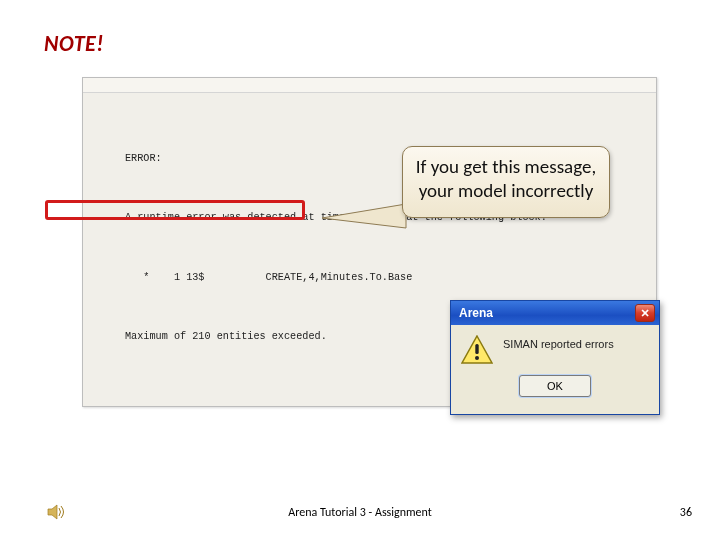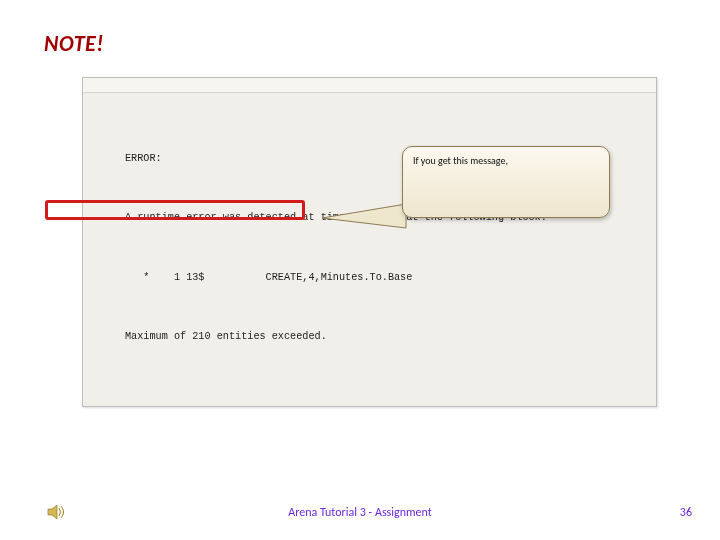--- a/index.html
+++ b/index.html
@@ -61,22 +61,23 @@
   .callout {
     position: absolute;
     left: 402px; top: 146px;
     width: 208px; height: 72px;
     background: linear-gradient(#fcf8ef,#efe6ce);
     border: 1px solid #8e7b53;
     border-radius: 10px;
     box-shadow: 1px 2px 4px rgba(0,0,0,.25);
     padding: 8px 10px;
     font-family: Calibri, Arial, sans-serif;
-    font-size: 10px;
+    font-size: 19px;
     line-height: 1.25;
+    text-align: center;
     color: #111;
     z-index: 6;
   }
   .callout-tail {
     position: absolute;
     left: 322px; top: 206px;
     width: 90px; height: 20px;
     z-index: 5;
   }
   .callout-tail svg { overflow: visible; }
@@ -141,21 +142,21 @@
     box-shadow: 0 0 0 1px #bcd4f6;
     cursor: pointer;
   }
   .footer {
     position: absolute;
     bottom: 18px;
     left: 0; width: 100%;
     display: flex;
     align-items: center;
     font-size: 12px;
-    color: #6d28d9;
+    color: #000000;
   }
   .speaker-icon {
     margin-left: 46px;
     width: 20px; height: 20px;
   }
   .footer-text {
     position: absolute;
     left: 50%; transform: translateX(-50%);
   }
   .page-num {
@@ -196,22 +197,44 @@
   <div class="highlight"></div>
 
   <div class="callout-tail">
     <svg viewBox="0 0 90 20">
       <path d="M0 12 L84 -2 L84 22 Z" fill="#efe6ce" stroke="#8e7b53" stroke-width="1"></path>
     </svg>
   </div>
 
   <div class="callout">
     <div>If you get this message,</div>
-  </div>
-
+    <div>your model incorrectly</div>
+  </div>
+
+  <div class="arena-dialog">
+    <div class="arena-titlebar">
+      <span>Arena</span>
+      <div class="close-btn">
+        <span>✕</span>
+      </div>
+    </div>
+    <div class="arena-body">
+      <div class="warn-icon">
+        <svg viewBox="0 0 32 30">
+          <path d="M16 1 L31 28 L1 28 Z" fill="#ffe969" stroke="#8a7a10" stroke-width="1.5"></path>
+          <rect x="14.3" y="9" width="3.4" height="10" rx="1.5" fill="#222"></rect>
+          <circle cx="16" cy="23" r="2" fill="#222"></circle>
+        </svg>
+      </div>
+      <div class="arena-msg">SIMAN reported errors</div>
+    </div>
+    <div class="arena-btnrow">
+      <button class="ok-btn">OK</button>
+    </div>
+  </div>
 
   <div class="footer">
     <div class="speaker-icon">
       <svg viewBox="0 0 20 20">
         <path d="M2 7 L6 7 L11 3 L11 17 L6 13 L2 13 Z" fill="#d5b45a" stroke="#a07c20" stroke-width="0.7"></path>
         <path d="M13 6 Q16 10 13 14" fill="none" stroke="#a07c20" stroke-width="1"></path>
         <path d="M15 4 Q20 10 15 16" fill="none" stroke="#a07c20" stroke-width="1"></path>
       </svg>
     </div>
     <div class="footer-text">Arena Tutorial 3 - Assignment</div>

